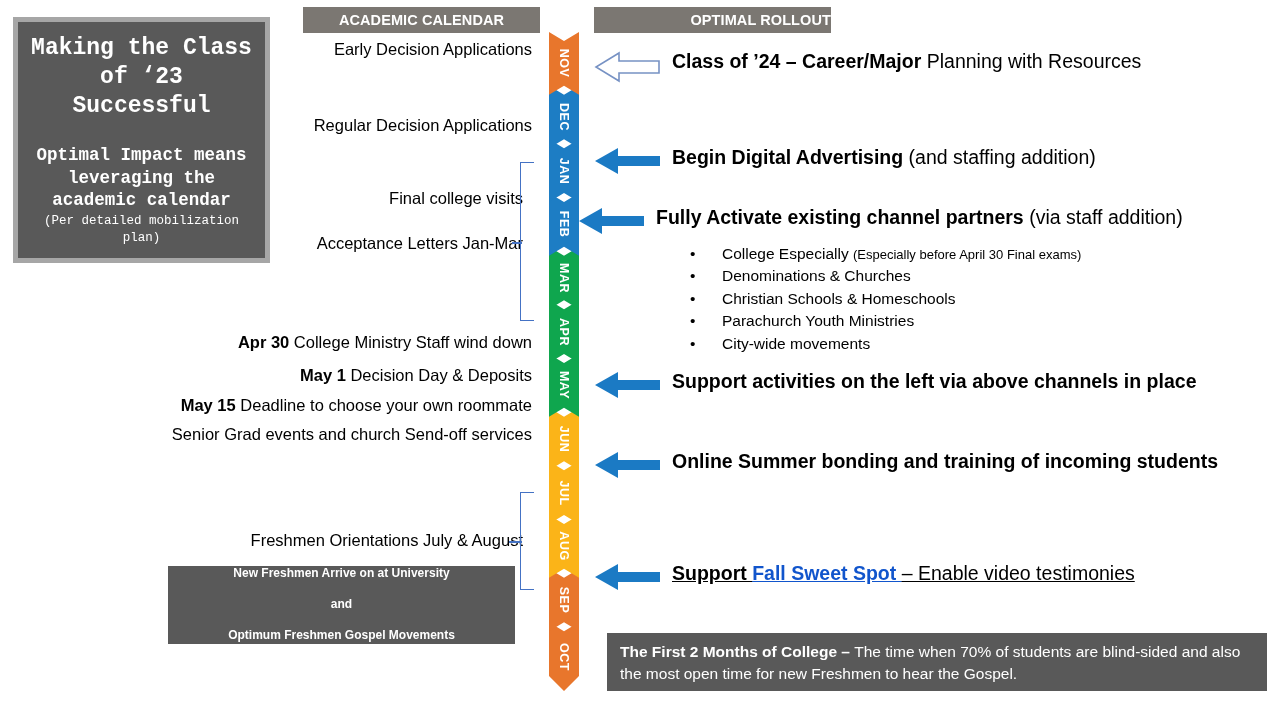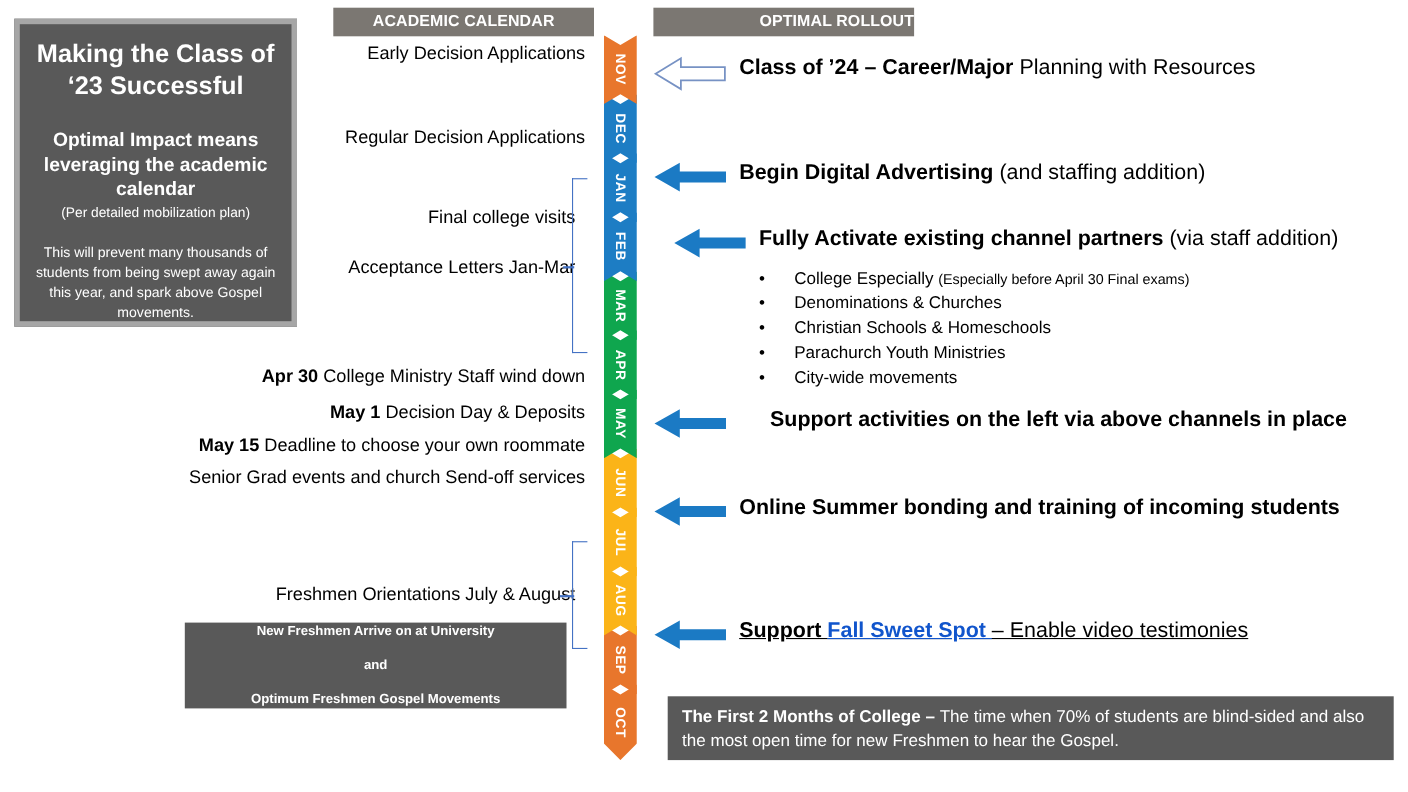--- a/index.html
+++ b/index.html
@@ -31,27 +31,28 @@
     align-items: center;
     justify-content: center;
   }
   #chip-academic { left: 303px; top: 7px; width: 237px; height: 26px; }
   #chip-rollout  { left: 594px; top: 7px; width: 237px; height: 26px; justify-content: flex-end; padding-left: 42px; box-sizing: border-box; }
 
   
   #title-card {
     position: absolute;
     left: 13px; top: 17px;
-    width: 257px; height: 280px;
+    width: 257px; height: 246px;
     background: #595959;
     border: 5px solid #A6A6A6;
     box-sizing: border-box;
     color: #ffffff;
     text-align: center;
     padding: 10px 12px 0 12px;
+    font-family: Liberation Mono, monospace;
   }
   #title-card .tc-h1 {
     font-size: 23px;
     font-weight: bold;
     line-height: 1.25;
     margin-top: 2px;
   }
   #title-card .tc-h2 {
     font-size: 17.5px;
     font-weight: bold;
@@ -312,27 +313,27 @@
             <path d="M25 3 L25 11 L65 11 L65 23 L25 23 L25 31 L2 17 Z" fill="#ffffff" stroke="#7792C4" stroke-width="1.6"></path>
           </svg></span>
         <div class="rollout-text"><span class="strong">Class of ’24 – Career/Major</span><span> Planning with Resources</span></div>
       </div>
       <div class="rollout-row" style="left: 594px; top: 146px;">
         <span class="arrow-solid"><svg viewBox="0 0 66 30" width="66" height="30" aria-hidden="true">
             <path d="M24 2 L24 10 L66 10 L66 20 L24 20 L24 28 L1 15 Z" fill="#1B7AC4"></path>
           </svg></span>
         <div class="rollout-text"><span class="strong">Begin Digital Advertising</span><span> (and staffing addition)</span></div>
       </div>
-      <div class="rollout-row" style="left: 612px; top: 206px;">
+      <div class="rollout-row" style="left: 578px; top: 206px;">
         <span class="arrow-solid"><svg viewBox="0 0 66 30" width="66" height="30" aria-hidden="true">
             <path d="M24 2 L24 10 L66 10 L66 20 L24 20 L24 28 L1 15 Z" fill="#1B7AC4"></path>
           </svg></span>
         <div class="rollout-text"><span class="strong">Fully Activate existing channel partners</span><span> (via staff addition)</span></div>
       </div>
-      <div class="rollout-row" style="left: 594px; top: 370px; gap: 28px;">
+      <div class="rollout-row" style="left: 594px; top: 370px;">
         <span class="arrow-solid"><svg viewBox="0 0 66 30" width="66" height="30" aria-hidden="true">
             <path d="M24 2 L24 10 L66 10 L66 20 L24 20 L24 28 L1 15 Z" fill="#1B7AC4"></path>
           </svg></span>
         <div class="rollout-text"><span class="strong">Support activities on the left via above channels in place</span></div>
       </div>
       <div class="rollout-row" style="left: 594px; top: 450px;">
         <span class="arrow-solid"><svg viewBox="0 0 66 30" width="66" height="30" aria-hidden="true">
             <path d="M24 2 L24 10 L66 10 L66 20 L24 20 L24 28 L1 15 Z" fill="#1B7AC4"></path>
           </svg></span>
         <div class="rollout-text"><span class="strong">Online Summer bonding and training of incoming students</span></div>

